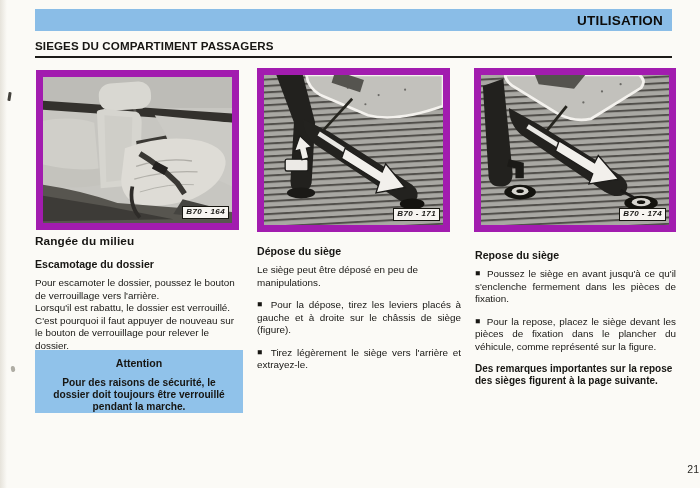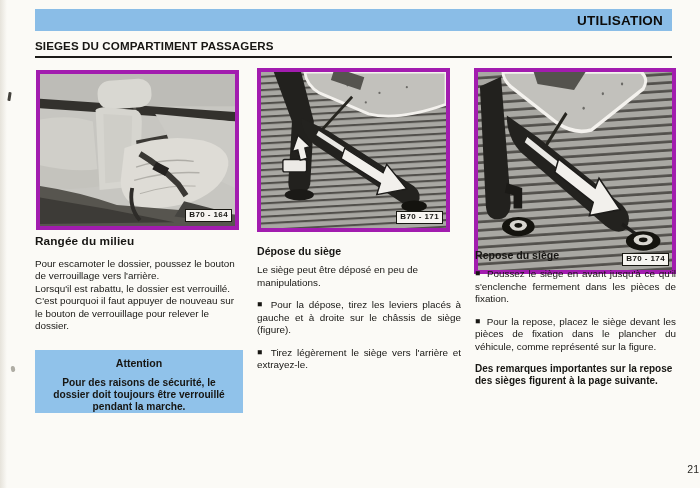--- a/index.html
+++ b/index.html
@@ -19,26 +19,26 @@
     position:absolute; left:35px; top:9px; width:637px; height:22px;
     background:var(--banner-blue,#8abde7);
     display:flex; align-items:center; justify-content:flex-end;
     padding-right:9px; box-sizing:border-box;
     font-weight:bold; font-size:13.5px; letter-spacing:.2px; color:#0d0c0a;
   }
   .section-title { position:absolute; left:35px; top:39px;
     font-size:11.6px; font-weight:bold; letter-spacing:.1px; }
   .rule { position:absolute; left:35px; top:56px; width:637px; height:2px; background:#1c1b18; }
 
-  .figure { position:absolute; border:4px solid #a21caf; box-sizing:border-box;
-    background:#4c1d95; overflow:hidden; }
+  .figure { position:absolute; border:7px solid #a21caf; box-sizing:border-box;
+    background:#4c1d95; overflow:hidden;font-style:italic; }
   .figure svg { display:block; width:100%; height:100%; }
   #fig1 { left:36px;  top:70px; width:203px; height:160px; }
   #fig2 { left:257px; top:68px; width:193px; height:164px; }
-  #fig3 { left:474px; top:68px; width:202px; height:206px; }
+  #fig3 { left:474px; top:68px; width:202px; height:164px; }
   .fig-label {
     position:absolute; right:3px; bottom:4px;
     background:#f7f5f1; border:1px solid #171610;
     font-size:8px; font-weight:bold; letter-spacing:.4px;
     padding:0 3px 1px; line-height:1.25; white-space:nowrap;
   }
 
   .col { position:absolute; font-size:9.9px; line-height:1.26; }
   #col1 { left:35px;  top:234px; width:208px; }
   #col2 { left:257px; top:245px; width:204px; }
@@ -159,20 +159,21 @@
       <ellipse cx="172" cy="140" rx="18" ry="8" fill="#14130e"></ellipse>
       <ellipse cx="172" cy="139" rx="10" ry="4.5" fill="#d8d6d0"></ellipse>
       <ellipse cx="172" cy="139" rx="4.5" ry="2" fill="#14130e"></ellipse>
       <path d="M150 126 L164 134" stroke="#1d1c1a" stroke-width="3"></path>
     </svg>
     <span class="fig-label">B70 - 174</span>
   </div>
 
   <div class="col" id="col1">
     <h3>Rangée du milieu</h3>
+    <h4>Escamotage du dossier</h4>
     <p>Pour escamoter le dossier, poussez le bouton de verrouillage vers l'arrière.</p>
     <p>Lorsqu'il est rabattu, le dossier est verrouillé. C'est pourquoi il faut appuyer de nouveau sur le bouton de verrouillage pour relever le dossier.</p>
   </div>
 
   <div class="attention">
     <h4>Attention</h4>
     <p>Pour des raisons de sécurité, le dossier doit toujours être verrouillé pendant la marche.</p>
   </div>
 
   <div class="col" id="col2">

